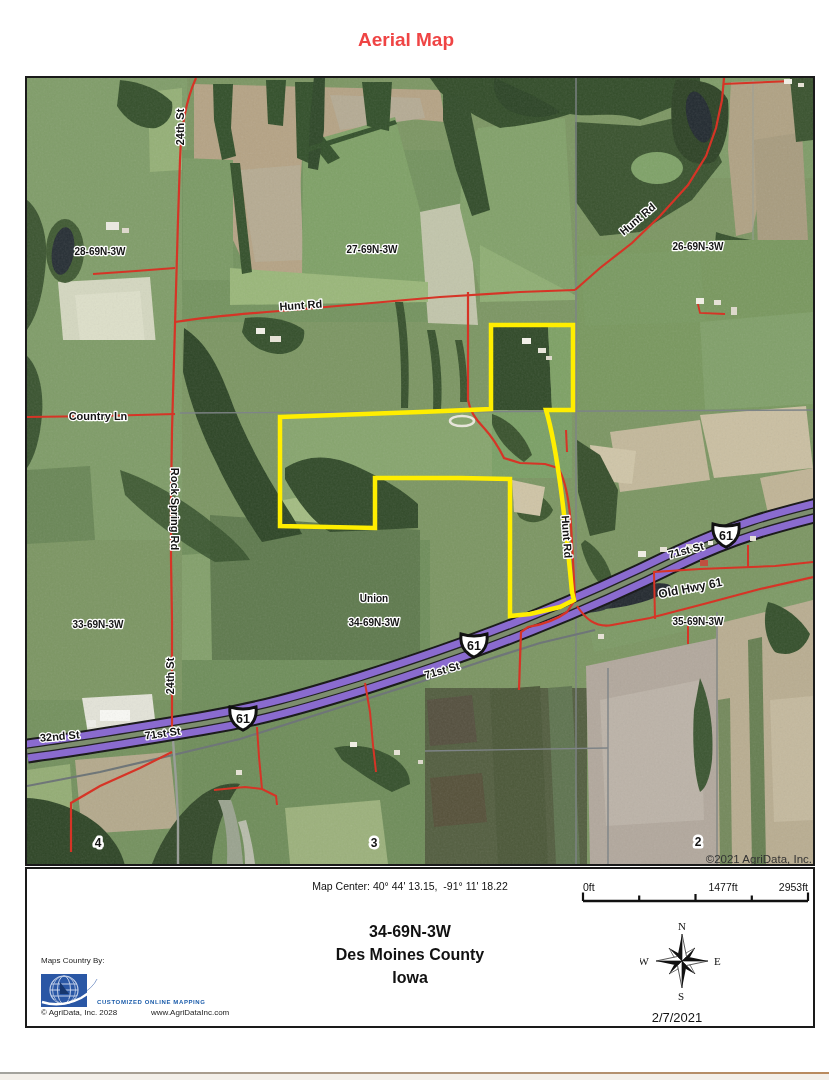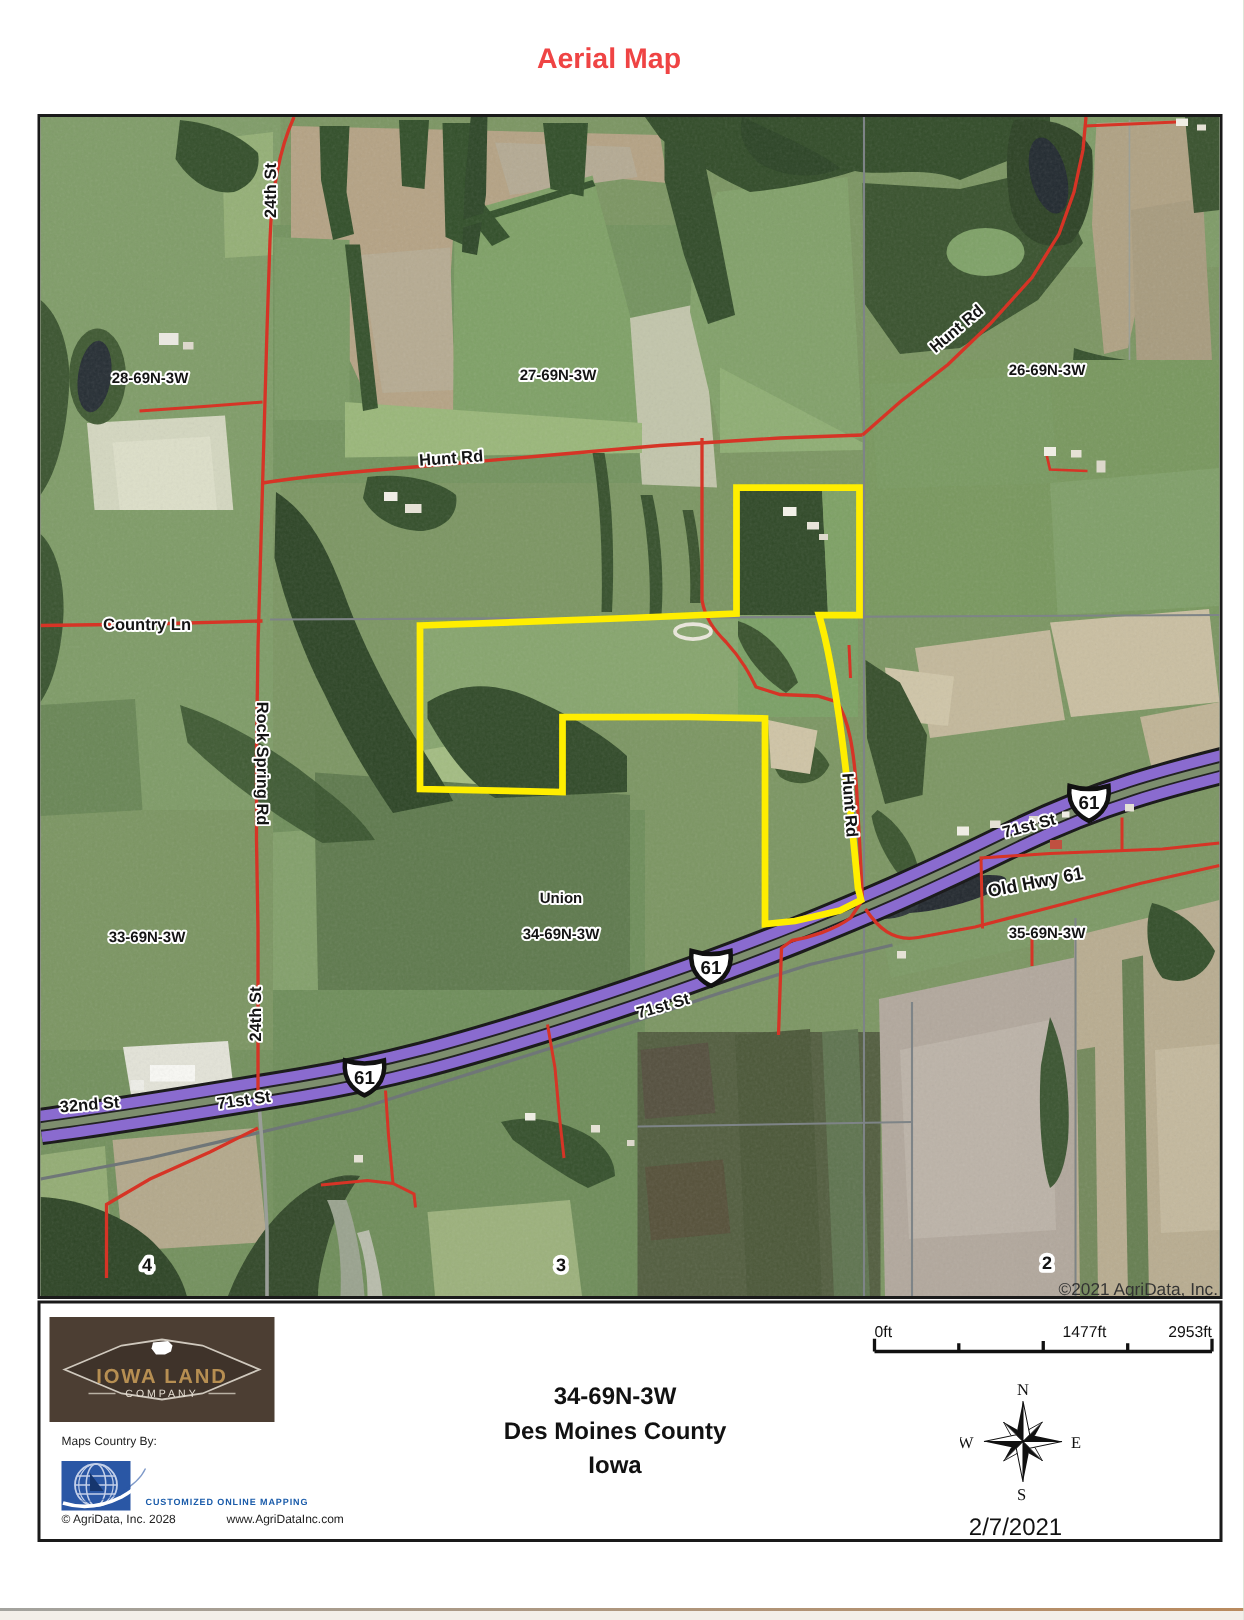--- a/index.html
+++ b/index.html
@@ -393,36 +393,20 @@
         <path d="M-13,-9 C-8.5,-7.6 -4,-7 0,-7 C4,-7 8.5,-7.6 13,-9 C13.8,-2 12,4 8.5,8 C5.5,11.2 2.5,13.2 0,14.2 C-2.5,13.2 -5.5,11.2 -8.5,8 C-12,4 -13.8,-2 -13,-9 Z" fill="#ffffff" stroke="#111111" stroke-width="3"></path>
         <text x="0" y="6.5" font-family="Liberation Sans, sans-serif" font-size="12.5" font-weight="bold" fill="#111" text-anchor="middle">61</text>
       </g>
 
 <text x="812" y="863" font-family="Liberation Sans, sans-serif" font-size="11.5" fill="#333333" text-anchor="end">©2021 AgriData, Inc.</text>
 </svg>
 </div>
 
 <div class="abs" style="left:25px;top:867px;width:786px;height:157px;border:2px solid #1a1a1a;background:#fff;">
 
-<div class="abs" style="left:6px;top:9px;width:150px;height:70px;background:#4c3e33;">
-<svg width="150" height="70" viewBox="0 0 150 70" xmlns="http://www.w3.org/2000/svg">
-
-<polygon points="10,35 48,19 75,15 102,19 140,35 102,51 75,55 48,51" fill="#3f332a" stroke="#cfc8bd" stroke-width="1.2"></polygon>
-
-<polygon points="69,17 79,16 82,19 81,23 77,25 71,25 68,21" fill="#ffffff"></polygon>
-
-<text x="75" y="44" font-family="Liberation Sans, sans-serif" font-size="13.5" font-weight="bold" letter-spacing="1.2" fill="#b78f52" text-anchor="middle">IOWA LAND</text>
-
-<path d="M26,51 L44,51" stroke="#b9b1a4" stroke-width="1"></path>
-
-<path d="M106,51 L124,51" stroke="#b9b1a4" stroke-width="1"></path>
-
-<text x="75" y="53.5" font-family="Liberation Sans, sans-serif" font-size="7" letter-spacing="2" fill="#e4ddd1" text-anchor="middle">COMPANY</text>
-</svg>
-</div>
 
 <div class="abs" style="left:14px;top:87px;font-size:8px;color:#222;">Maps Country By:</div>
 
 <div class="abs" style="left:14px;top:103px;width:210px;height:40px;">
 <svg width="210" height="40" viewBox="0 0 210 40" xmlns="http://www.w3.org/2000/svg" style="overflow:visible;">
 
 <rect x="0" y="2" width="46" height="33" fill="#2a57a5"></rect>
 
 <circle cx="23" cy="18" r="14" stroke="#c3d0e9" stroke-width="1.2" fill="none"></circle>
 
@@ -438,20 +422,21 @@
 </svg>
 </div>
 
 
 <div class="abs" style="left:70px;top:130px;font-size:6px;font-weight:bold;color:#1b5caa;letter-spacing:0.6px;">CUSTOMIZED ONLINE MAPPING</div>
 
 <div class="abs" style="left:14px;top:139px;font-size:8px;color:#222;">© AgriData, Inc. 2028</div>
 
 <div class="abs" style="left:124px;top:139px;font-size:8px;color:#222;">www.AgriDataInc.com</div>
 
+<div class="abs" style="left:233px;top:11px;width:300px;text-align:center;font-size:10.5px;color:#111;">Map Center: 40° 44' 13.15,&nbsp; -91° 11' 18.22</div>
 
 <div class="abs" style="left:283px;top:51px;width:200px;text-align:center;font-size:16px;font-weight:bold;color:#111;line-height:23px;">34-69N-3W<br>Des Moines County<br>Iowa</div>
 
 <svg class="abs" style="left:546px;top:8px;" width="240" height="30" viewBox="0 0 240 30" xmlns="http://www.w3.org/2000/svg">
 
 <text x="10" y="14" font-family="Liberation Sans, sans-serif" font-size="10.5" fill="#111">0ft</text>
 <text x="150" y="14" font-family="Liberation Sans, sans-serif" font-size="10.5" fill="#111" text-anchor="middle">1477ft</text>
 <text x="235" y="14" font-family="Liberation Sans, sans-serif" font-size="10.5" fill="#111" text-anchor="end">2953ft</text>
 
 <path d="M10,24 L235,24" stroke="#111" stroke-width="2.4"></path>
@@ -475,19 +460,19 @@
 <text x="0" y="-31" font-family="Liberation Serif, serif" font-size="11" fill="#111" text-anchor="middle">N</text>
 
 <text x="-1" y="39" font-family="Liberation Serif, serif" font-size="11" fill="#111" text-anchor="middle">S</text>
 
 <text x="-33" y="4" font-family="Liberation Serif, serif" font-size="11" fill="#111" text-anchor="end">W</text>
 
 <text x="32" y="4" font-family="Liberation Serif, serif" font-size="11" fill="#111" text-anchor="start">E</text>
 </g>
 </svg>
 
-<div class="abs" style="left:575px;top:141px;width:150px;text-align:center;font-size:16px;color:#111;">2/7/2021</div>
+<div class="abs" style="left:575px;top:141px;width:150px;text-align:center;font-size:13px;color:#111;">2/7/2021</div>
 
 </div>
 
 <div class="abs" style="left:0;top:1072px;width:829px;height:2px;background:linear-gradient(to right,#a3a39e,#b98a5e);"></div>
 
 <div class="abs" style="left:0;top:1074px;width:829px;height:6px;background:#f3efe9;"></div>
 
 </body></html>

